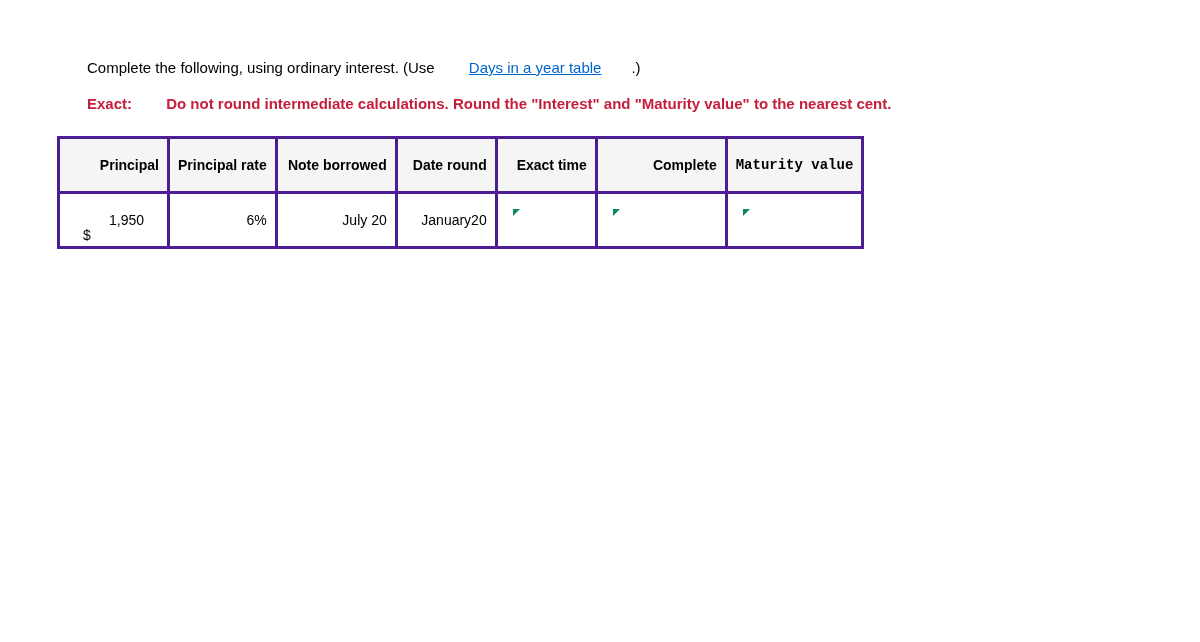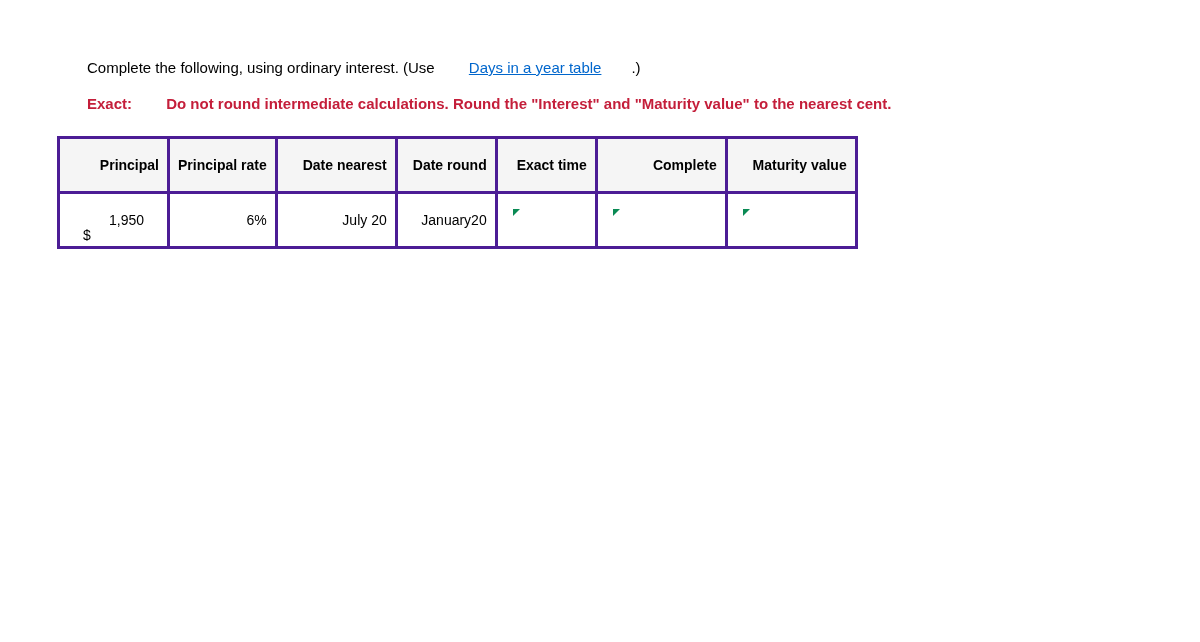--- a/index.html
+++ b/index.html
@@ -47,21 +47,21 @@
       font-weight: bold;
       background: #f5f5f5;
       white-space: nowrap;
     }
     .col-principal { width: 110px; }
     .col-rate { width: 100px; }
     .col-borrowed { width: 120px; }
     .col-repaid { width: 100px; }
     .col-exact { width: 100px; }
     .col-interest { width: 130px; }
-    .col-maturity { width: 130px; }
+    .col-maturity { width: 130px; font-family: Liberation Mono, monospace; }
     td.principal-cell {
       text-align: right;
       position: relative;
       padding-left: 20px;
       padding-right: 8px;
     }
     td.principal-cell .dollar {
       position: absolute;
       left: 8px;
     }
@@ -93,21 +93,21 @@
   <div>
     <span class="note-label">Exact: </span><span class="note-text">Do not round intermediate calculations. Round the "Interest" and "Maturity value" to the nearest cent.</span>
   </div>
 </div>
 
 <table class="data-table">
   <thead>
     <tr>
       <th class="col-principal">Principal</th>
       <th class="col-rate">Principal rate</th>
-      <th class="col-borrowed">Date nearest</th>
+      <th class="col-borrowed">Note borrowed</th>
       <th class="col-repaid">Date round</th>
       <th class="col-exact">Exact time</th>
       <th class="col-interest">Complete</th>
       <th class="col-maturity">Maturity value</th>
     </tr>
   </thead>
   <tbody>
     <tr>
       <td class="principal-cell">
         <span class="dollar">$</span>

